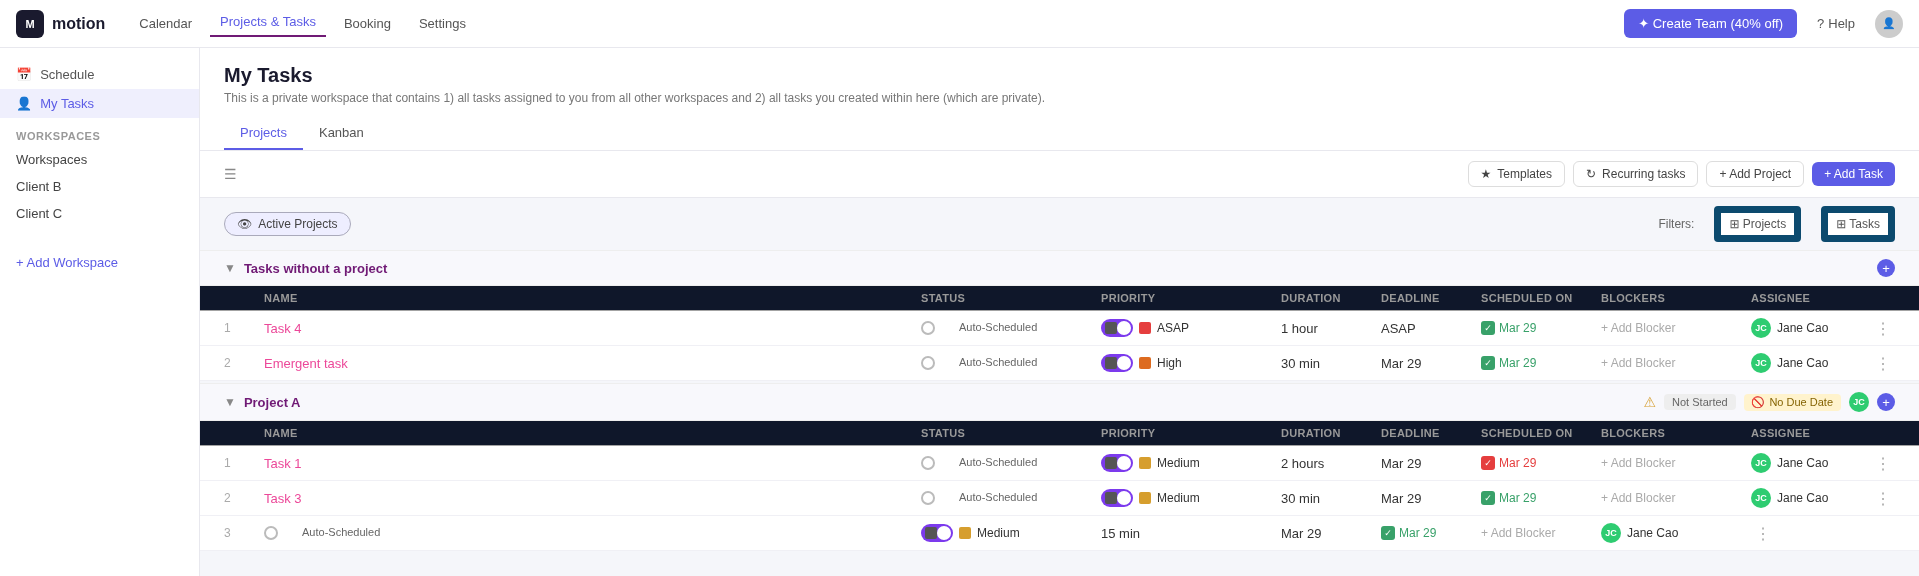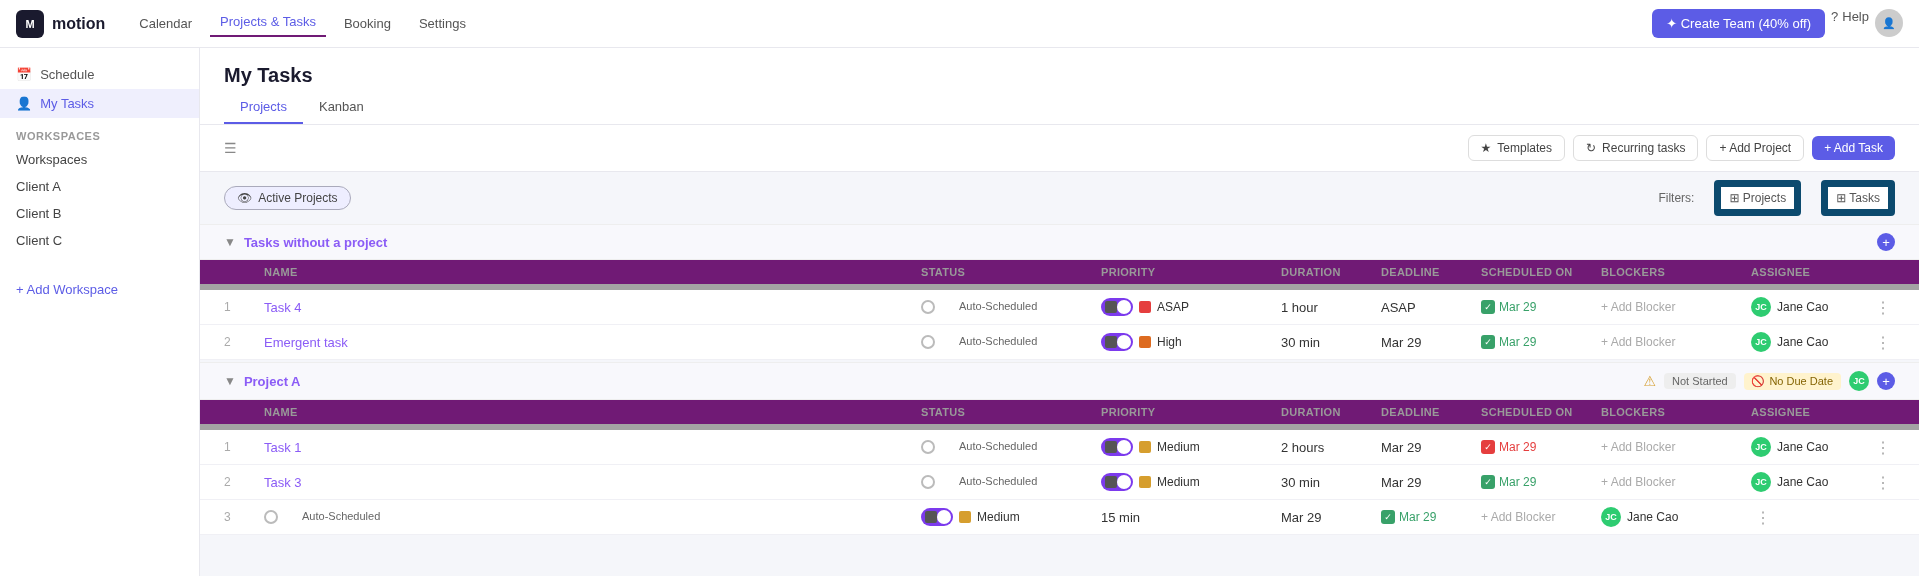--- a/index.html
+++ b/index.html
@@ -5,21 +5,21 @@
     * { box-sizing: border-box; margin: 0; padding: 0; }
     body { font-family: -apple-system, BlinkMacSystemFont, 'Segoe UI', sans-serif; font-size: 13px; color: #1a1a2e; background: #f5f6fa; height: 576px; overflow: hidden; }
     
     
     .topnav { display: flex; align-items: center; background: #fff; border-bottom: 1px solid #e8e8ee; height: 48px; padding: 0 16px; gap: 8px; position: fixed; top: 0; left: 0; right: 0; z-index: 100; }
     .logo { display: flex; align-items: center; gap: 8px; margin-right: 16px; }
     .logo-icon { width: 28px; height: 28px; background: #1a1a2e; border-radius: 6px; display: flex; align-items: center; justify-content: center; color: #fff; font-weight: bold; font-size: 11px; }
     .logo-text { font-weight: 600; font-size: 16px; color: #1a1a2e; }
     .nav-link { padding: 4px 10px; color: #555; text-decoration: none; font-size: 13px; border-radius: 4px; cursor: pointer; }
     .nav-link.active { color: #5c5ce6; border-bottom: 2px solid #701a75; border-radius: 0; padding-bottom: 6px; }
-    .topnav-right { margin-left: auto; display: flex; align-items: flex-start; gap: 6px; }
+    .topnav-right { margin-left: auto; display: flex; align-items: center; gap: 20px; }
     .btn-create-team { background: #5c5ce6; color: #fff; border: none; border-radius: 6px; padding: 7px 14px; font-size: 13px; font-weight: 500; cursor: pointer; display: flex; align-items: center; gap: 6px; }
     .help-link { color: #555; font-size: 13px; display: flex; align-items: center; gap: 4px; cursor: pointer; }
     .avatar-circle { width: 28px; height: 28px; border-radius: 50%; background: #ccc; display: flex; align-items: center; justify-content: center; font-size: 11px; font-weight: bold; color: #fff; cursor: pointer; }
 
     
     .layout { display: flex; margin-top: 48px; height: calc(576px - 48px); }
 
     
     .sidebar { width: 200px; background: #fff; border-right: 1px solid #e8e8ee; padding: 12px 0; flex-shrink: 0; overflow-y: auto; }
     .sidebar-item { display: flex; align-items: center; gap: 8px; padding: 7px 16px; color: #555; cursor: pointer; font-size: 13px; border-radius: 0; }
@@ -47,30 +47,30 @@
     .filter-bar { display: flex; align-items: center; gap: 8px; padding: 8px 24px; background: #f5f6fa; }
     .filter-chip { display: flex; align-items: center; gap: 6px; padding: 4px 12px; border: 1px solid #ddd; border-radius: 20px; background: #fff; font-size: 12px; color: #555; cursor: pointer; }
     .filter-chip.active { background: #eef; border-color: #aab; color: #444; }
     .filters-label { margin-left: auto; display: flex; align-items: center; gap: 20px; font-size: 12px; color: #666; }
     .filter-btn { display: flex; align-items: center; gap: 4px; padding: 4px 8px; border: 7px solid #0c4a6e; border-radius: 4px; background: #fff; font-size: 12px; color: #555; cursor: pointer; }
 
     
     .section-block { background: #fff; margin: 0 0 2px; }
     .section-header { display: flex; align-items: center; padding: 8px 24px; background: #f8f8fc; border-bottom: 1px solid #eee; border-top: 1px solid #eee; }
     .section-toggle { color: #888; cursor: pointer; margin-right: 8px; font-size: 12px; }
-    .section-title { font-size: 13px; font-weight: 600; color: #8b5cf6; }
+    .section-title { font-size: 13px; font-weight: 600; color: #701a75; }
     .section-actions { margin-left: auto; display: flex; align-items: center; gap: 8px; }
     
-    .table-header { display: grid; grid-template-columns: 40px 1fr 180px 180px 100px 100px 120px 150px 120px 24px; padding: 6px 24px; background: #701a75; border-bottom: 6px solid #a3a3a3; }
+    .table-header { display: grid; grid-template-columns: 40px 1fr 180px 180px 100px 100px 120px 150px 120px 24px; padding: 6px 24px; background: #0f172a; border-bottom: 1px solid #a3a3a3; }
     .table-header-cell { font-size: 11px; font-weight: 600; color: #999; text-transform: uppercase; letter-spacing: 0.3px; }
     
     .table-row { display: grid; grid-template-columns: 40px 1fr 180px 180px 100px 100px 120px 150px 120px 24px; padding: 7px 24px; border-bottom: 1px solid #f0f0f5; align-items: center; background: #fff; }
     .table-cell { font-size: 13px; color: #333; display: flex; align-items: center; gap: 6px; }
     .row-num { color: #aaa; font-size: 12px; }
-    .task-name { font-weight: 500; color: #8b5cf6; }
+    .task-name { font-weight: 500; color: #ec4899; }
     
     
     .status-cell { display: flex; align-items: flex-start; gap: 24px; }
     .status-circle { width: 14px; height: 14px; border-radius: 50%; border: 2px solid #bbb; flex-shrink: 0; }
     .auto-scheduled-badge { display: flex; align-items: center; gap: 4px; font-size: 11px; color: #666; }
     
     
     .toggle-switch { width: 32px; height: 18px; background: #7c3aed; border-radius: 9px; position: relative; flex-shrink: 0; }
     .toggle-knob { width: 14px; height: 14px; background: #fff; border-radius: 50%; position: absolute; top: 2px; right: 2px; }
     .toggle-icon { width: 12px; height: 12px; background: #555; border-radius: 2px; position: absolute; top: 3px; left: 4px; }
@@ -138,35 +138,33 @@
     </div>
     <div class="sidebar-item active">
       <span>👤</span>
       <span>My Tasks</span>
     </div>
     <div class="sidebar-section-label">Workspaces</div>
     <div class="sidebar-workspace-item">
       <span>Workspaces</span>
     </div>
     <div class="sidebar-workspace-item">
-      <span>Client A</span>
-    </div>
-    <div class="sidebar-workspace-item">
       <span>Client B</span>
     </div>
     <div class="sidebar-workspace-item">
       <span>Client C</span>
     </div>
     <div class="add-workspace-btn">+ Add Workspace</div>
   </aside>
 
   <main class="main">
 
     <div class="main-header">
       <h1 class="page-title">My Tasks</h1>
+      <p class="page-subtitle">This is a private workspace that contains 1) all tasks assigned to you from all other workspaces and 2) all tasks you created within here (which are private).</p>
       <div class="tabs-row">
         <div class="tab active">Projects</div>
         <div class="tab">Kanban</div>
       </div>
     </div>
 
     <div class="toolbar">
       <span class="hamburger-icon">☰</span>
       <div class="toolbar-right">
         <button class="btn-outline">

